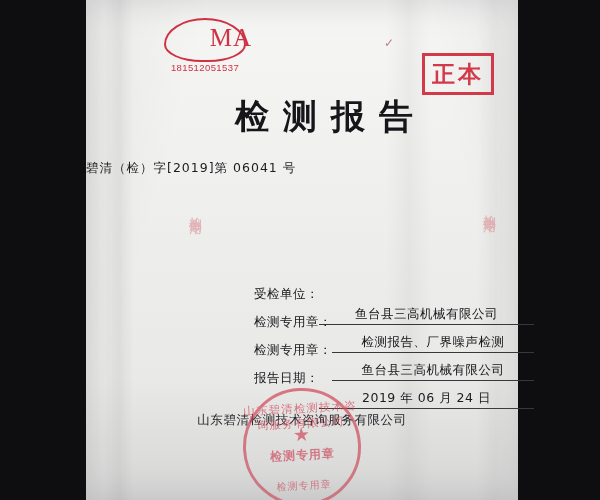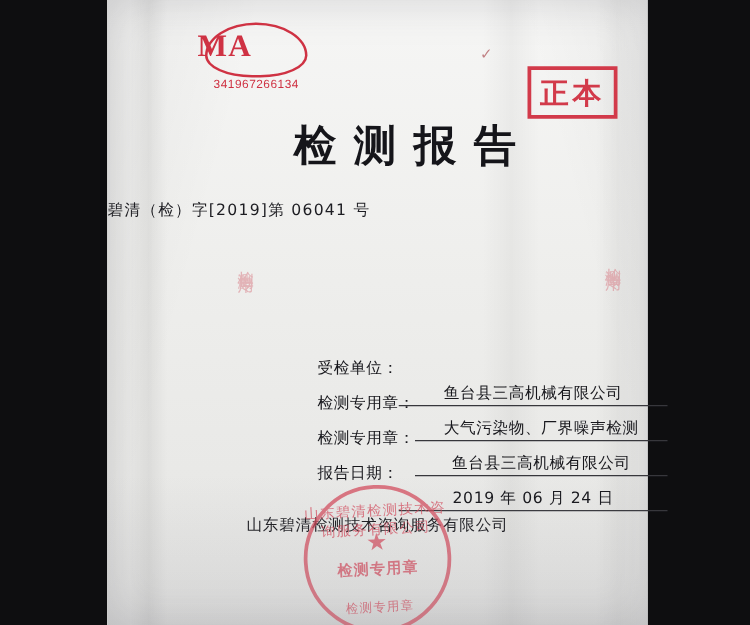--- a/index.html
+++ b/index.html
@@ -73,23 +73,23 @@
     left: 6px; top: 0;
     width: 82px; height: 44px;
     border: 2.5px solid #cf3243;
     border-radius: 50% 50% 46% 46% / 60% 60% 40% 40%;
     box-sizing: border-box;
   }
   .ma-stamp .ma-text {
     position: absolute;
     left: 0; top: 6px;
     width: 94px;
-    text-align: left;
+    text-align: right;
     font-family: "Liberation Serif", serif;
-    font-weight: bold;
+    font-weight: normal;
     font-size: 25px;
     letter-spacing: 1px;
     color: #cf3243;
   }
   .ma-stamp .ma-code {
     position: absolute;
     left: 0; top: 44px;
     width: 94px;
     text-align: center;
     font-family: "Liberation Sans", sans-serif;
@@ -269,41 +269,41 @@
 
   <div class="sheet">
 
     <div class="crease c1"></div>
     <div class="crease c2"></div>
     <div class="crease c3"></div>
 
     <div class="ma-stamp">
       <div class="ma-outline"></div>
       <div class="ma-text">MA</div>
-      <div class="ma-code">341967266134</div>
+      <div class="ma-code">181512051537</div>
     </div>
 
     <div class="zhengben-stamp">正本</div>
 
     <div class="pen-mark">✓</div>
 
     <div class="doc-title">检测报告</div>
     <div class="doc-code">碧清（检）字[2019]第 06041 号</div>
 
     <div class="side-stamp s-left">检测专用</div>
     <div class="side-stamp s-right">检测专用</div>
 
     <div class="fields">
       <div class="field-row">
         <span class="field-label">受检单位：</span>
         <span class="field-value">鱼台县三高机械有限公司</span>
       </div>
       <div class="field-row">
         <span class="field-label">检测专用章：</span>
-        <span class="field-value">大气污染物、厂界噪声检测</span>
+        <span class="field-value">检测报告、厂界噪声检测</span>
       </div>
       <div class="field-row">
         <span class="field-label">检测专用章：</span>
         <span class="field-value">鱼台县三高机械有限公司</span>
       </div>
       <div class="field-row">
         <span class="field-label">报告日期：</span>
         <span class="field-value">2019 年 06 月 24 日</span>
       </div>
     </div>

